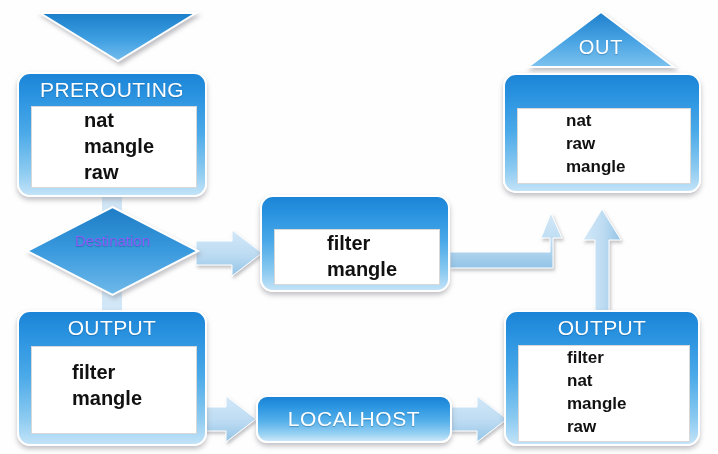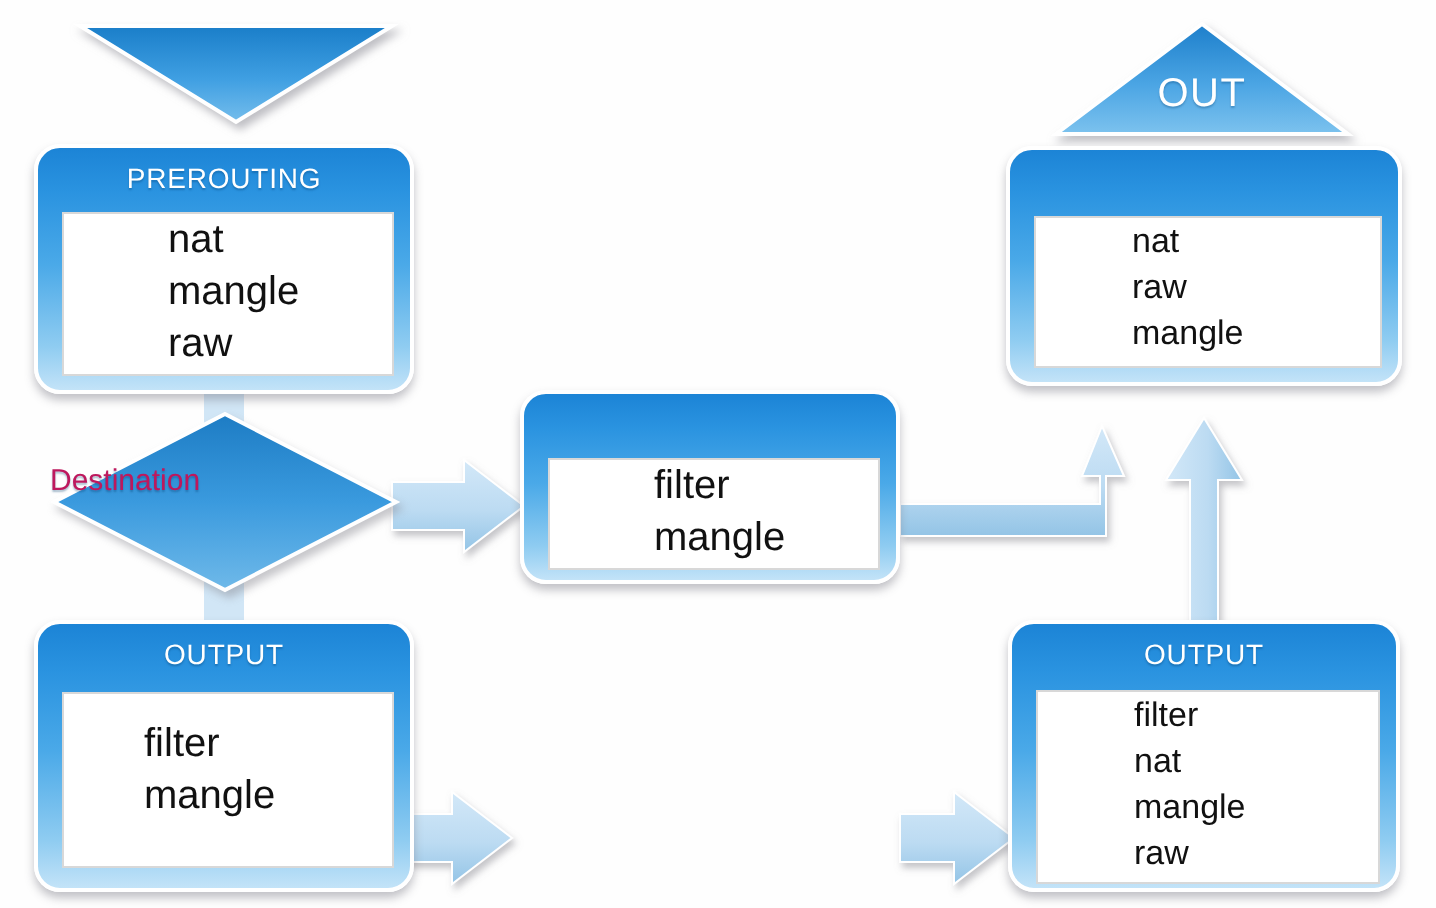--- a/index.html
+++ b/index.html
@@ -23,32 +23,33 @@
     background:linear-gradient(180deg,#1c84d6 0%,#2a93e0 18%,#4aa9e8 48%,#8fccf1 82%,#c3e3f8 100%);
     box-shadow:0 3px 5px rgba(120,120,130,.45);
     border:2px solid #ffffff;
     box-sizing:border-box;
     padding:0;
   }
   .chain-title{
     position:absolute;left:0;right:0;top:3px;
     text-align:center;
     color:#ffffff;
-    font-size:14px;
+    font-size:21px;
     letter-spacing:.4px;
     line-height:25px;
     text-shadow:0 1px 1px rgba(0,60,110,.35);
     white-space:nowrap;
   }
   .chain-table{
     position:absolute;
     background:#ffffff;
     border:1px solid #d8d8d8;
     box-sizing:border-box;
     overflow:hidden;
+    font-weight:bold;
   }
   .chain-table ul{
     list-style:none;margin:0;padding:0;
   }
   .chain-table li{
     color:#111111;
     font-size:20px;
     line-height:26px;
     padding-left:52px;
     white-space:nowrap;
@@ -77,21 +78,21 @@
     position:absolute;left:0;right:0;
     text-align:center;color:#ffffff;font-size:20px;letter-spacing:.8px;
     text-shadow:0 1px 1px rgba(0,60,110,.3);
   }
 
   
   .diamond{position:absolute;}
   .diamond svg{display:block;overflow:visible;}
   .diamond-text{
     position:absolute;left:0;right:0;top:26px;
-    color:#be185d;font-size:15px;line-height:20px;
+    text-align:center;color:#8b5cf6;font-size:15px;line-height:20px;
     text-shadow:0 1px 1px rgba(0,60,110,.35);
   }
 
   
   #arrows{position:absolute;left:0;top:0;width:718px;height:454px;pointer-events:none;}
 </style>
 </head>
 <body>
 
 <div id="canvas">
@@ -219,20 +220,23 @@
   <div class="chain" style="left:17px;top:310px;width:190px;height:136px;">
     <div class="chain-title">OUTPUT</div>
     <div class="chain-table" style="left:12px;top:34px;width:166px;height:88px;">
       <ul style="padding-top:12px;">
         <li style="padding-left:40px;">filter</li>
         <li style="padding-left:40px;">mangle</li>
       </ul>
     </div>
   </div>
 
+  <div class="pill" style="left:256px;top:395px;width:196px;height:48px;">
+    <span class="pill-label">LOCALHOST</span>
+  </div>
 
   <div class="chain" style="left:504px;top:310px;width:196px;height:136px;padding-left:31px;">
     <div class="chain-title">OUTPUT</div>
     <div class="chain-table small-list" style="left:12px;top:33px;width:172px;height:97px;">
       <ul>
         <li>filter</li>
         <li>nat</li>
         <li>mangle</li>
         <li>raw</li>
       </ul>

